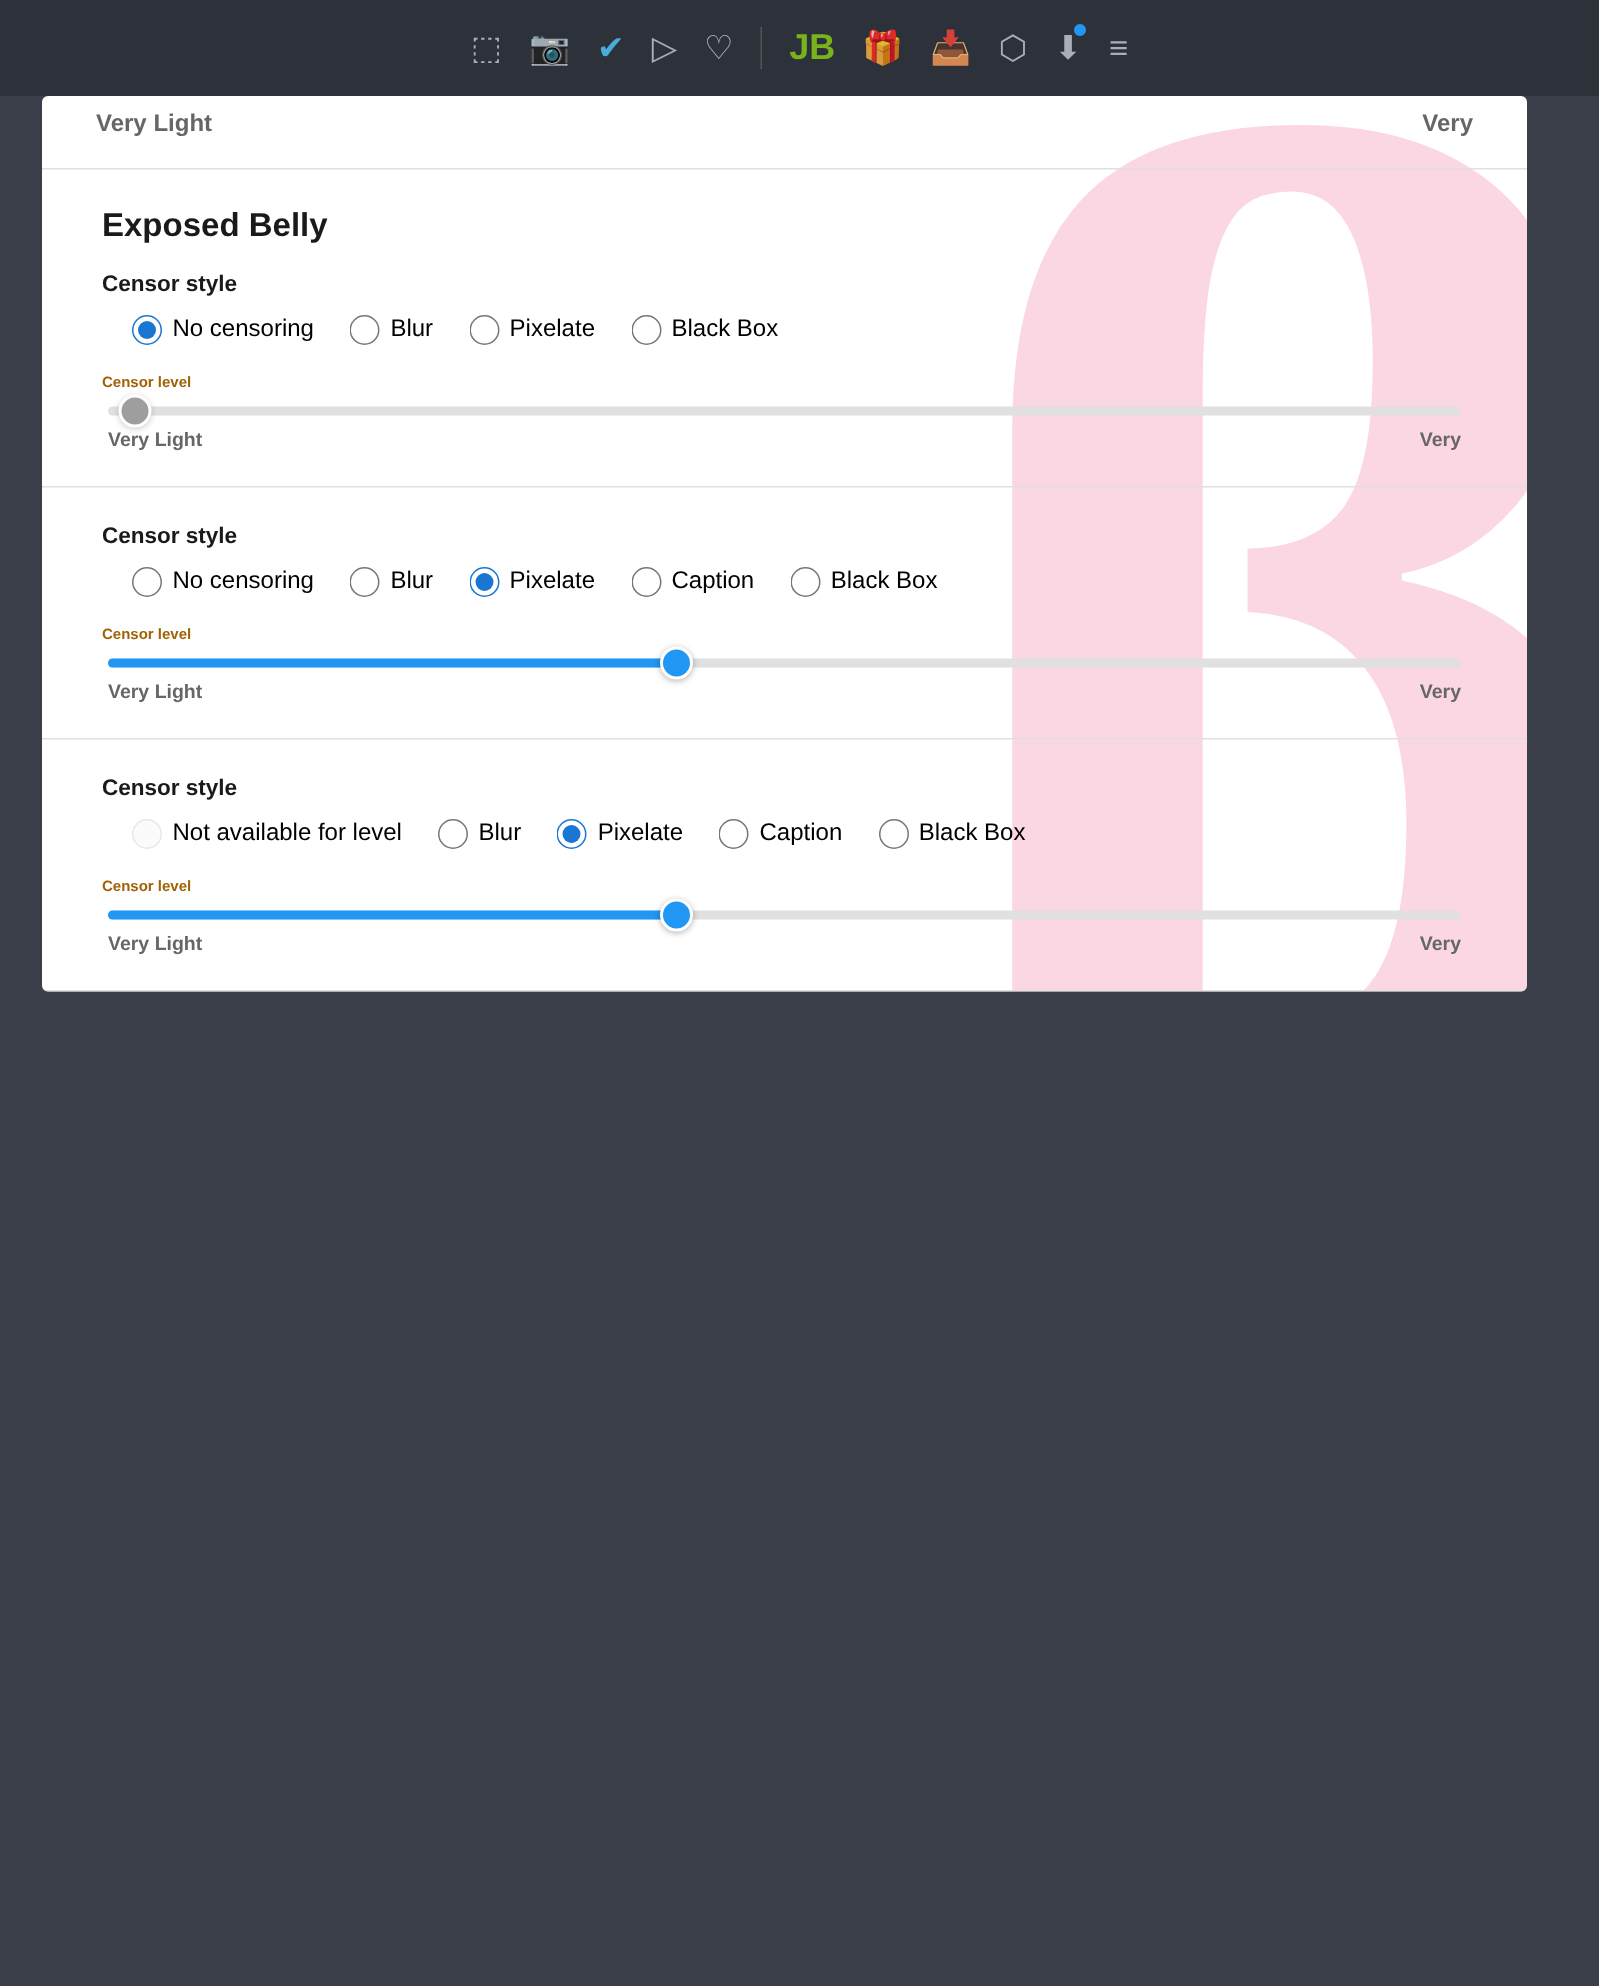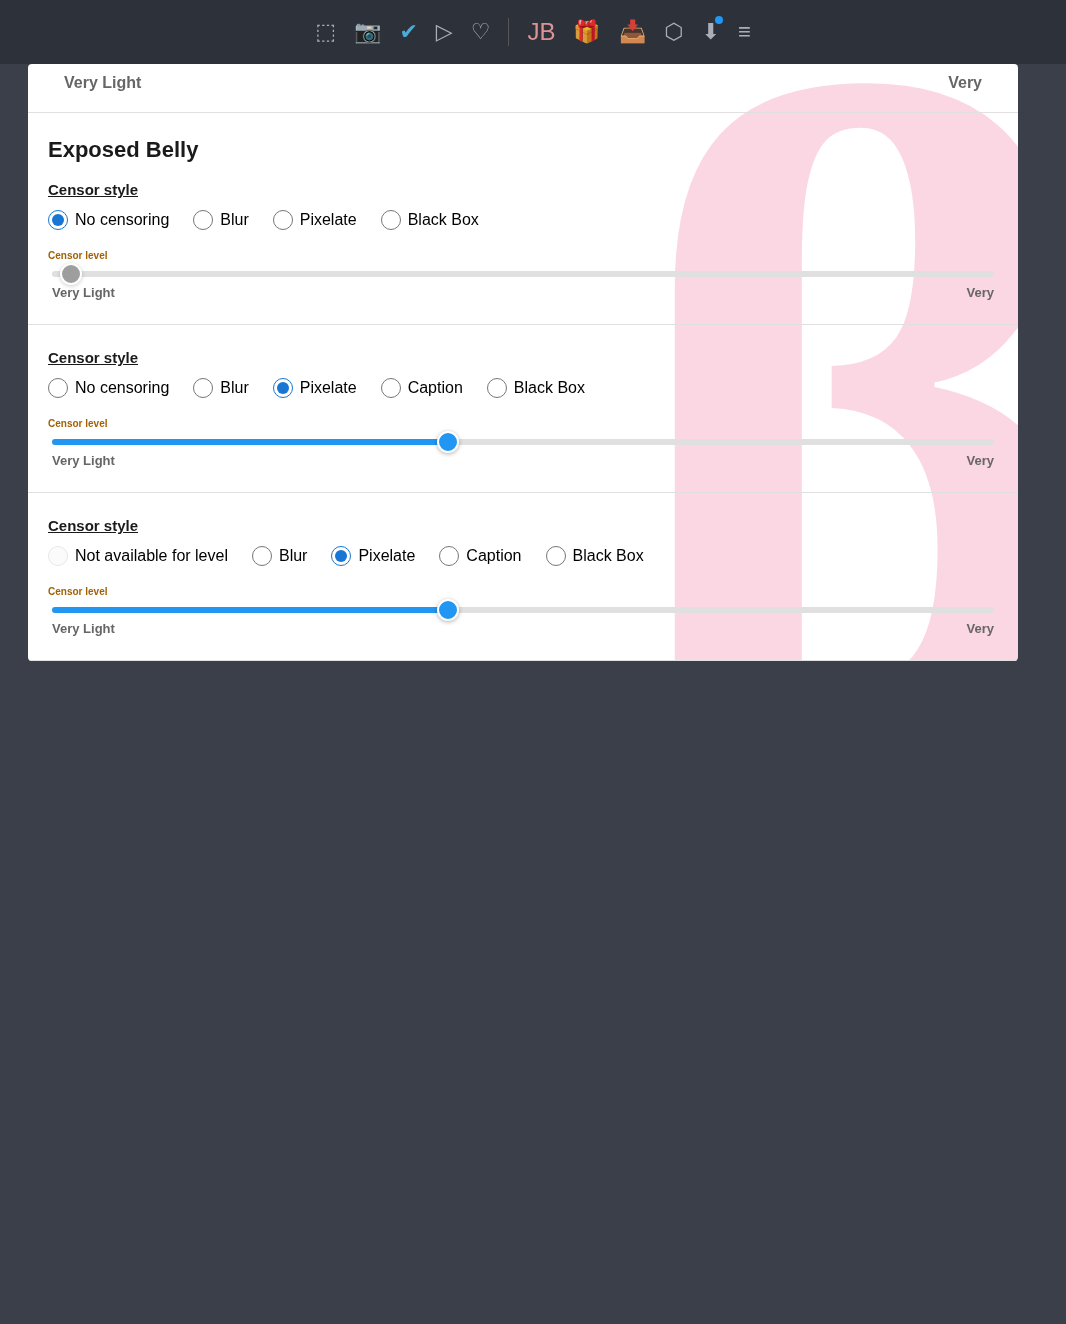--- a/index.html
+++ b/index.html
@@ -92,46 +92,46 @@
     }
 
     .section-divider {
       border: none;
       border-top: 1px solid #e0e0e0;
       margin: 0;
     }
 
     
     .section {
-      padding: 24px 20px 24px;
+      padding: 24px 40px 24px;
       border-bottom: 1px solid #e0e0e0;
     }
 
     .section-title {
       font-size: 22px;
       font-weight: 700;
       color: #1a1a1a;
       margin-bottom: 18px;
     }
 
     .field-label {
       font-size: 15px;
       font-weight: 600;
       color: #1a1a1a;
       margin-bottom: 12px;
-      text-decoration: underline;
     }
 
     
     .radio-group {
       display: flex;
       align-items: center;
       gap: 24px;
       flex-wrap: wrap;
       margin-bottom: 20px;
+      margin-left: 20px;
     }
 
     .radio-item {
       display: flex;
       align-items: center;
       gap: 7px;
       cursor: pointer;
     }
 
     .radio-item input[type="radio"] {
@@ -223,21 +223,21 @@
 </head>
 <body>
 
 <div class="toolbar">
   <span class="toolbar-icon">⬚</span>
   <span class="toolbar-icon">📷</span>
   <span class="toolbar-icon active">✔</span>
   <span class="toolbar-icon">▷</span>
   <span class="toolbar-icon">♡</span>
   <div class="toolbar-divider"></div>
-  <span class="toolbar-icon" style="font-weight:normal;color:#fca5a5;font-size:24px;">JB</span>
+  <span class="toolbar-icon" style="font-weight:bold;color:#84cc16;font-size:24px;">JB</span>
   <span class="toolbar-icon highlight">🎁</span>
   <span class="toolbar-icon">📥</span>
   <span class="toolbar-icon">⬡</span>
   <span class="toolbar-icon-dot">
     <span class="toolbar-icon">⬇</span>
   </span>
   <span class="toolbar-icon">≡</span>
 </div>
 
 <div class="panel">

